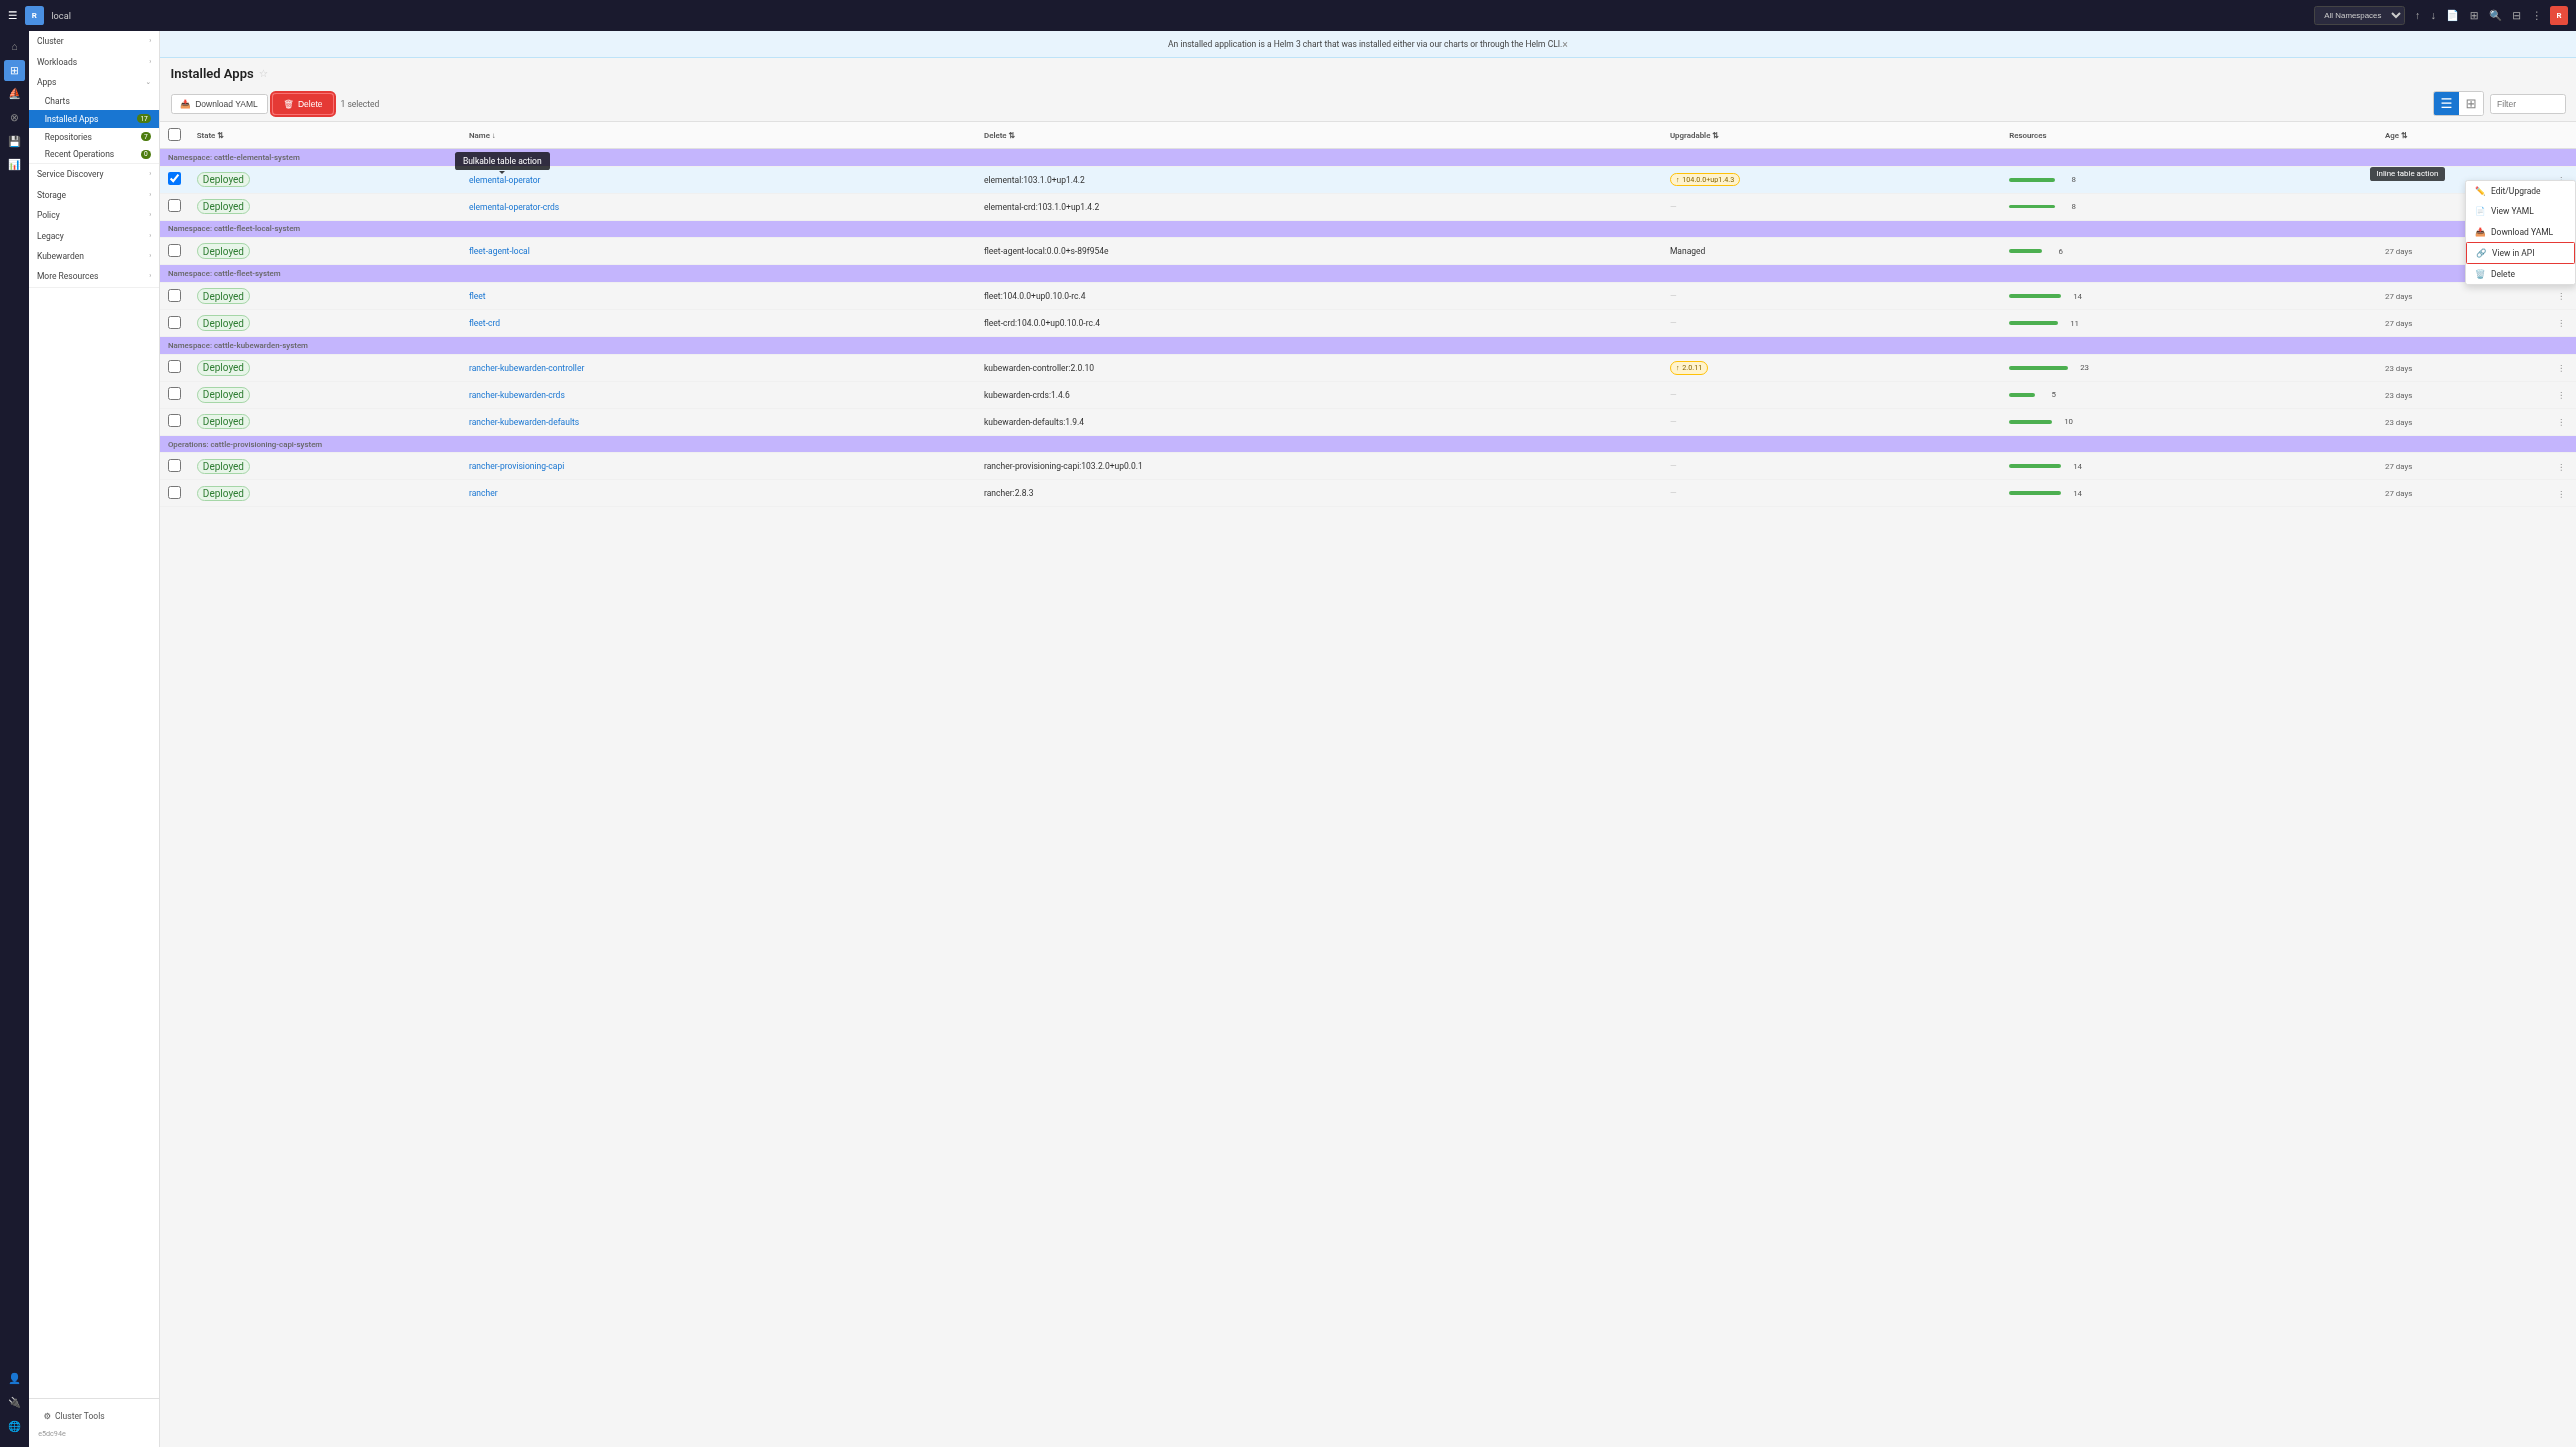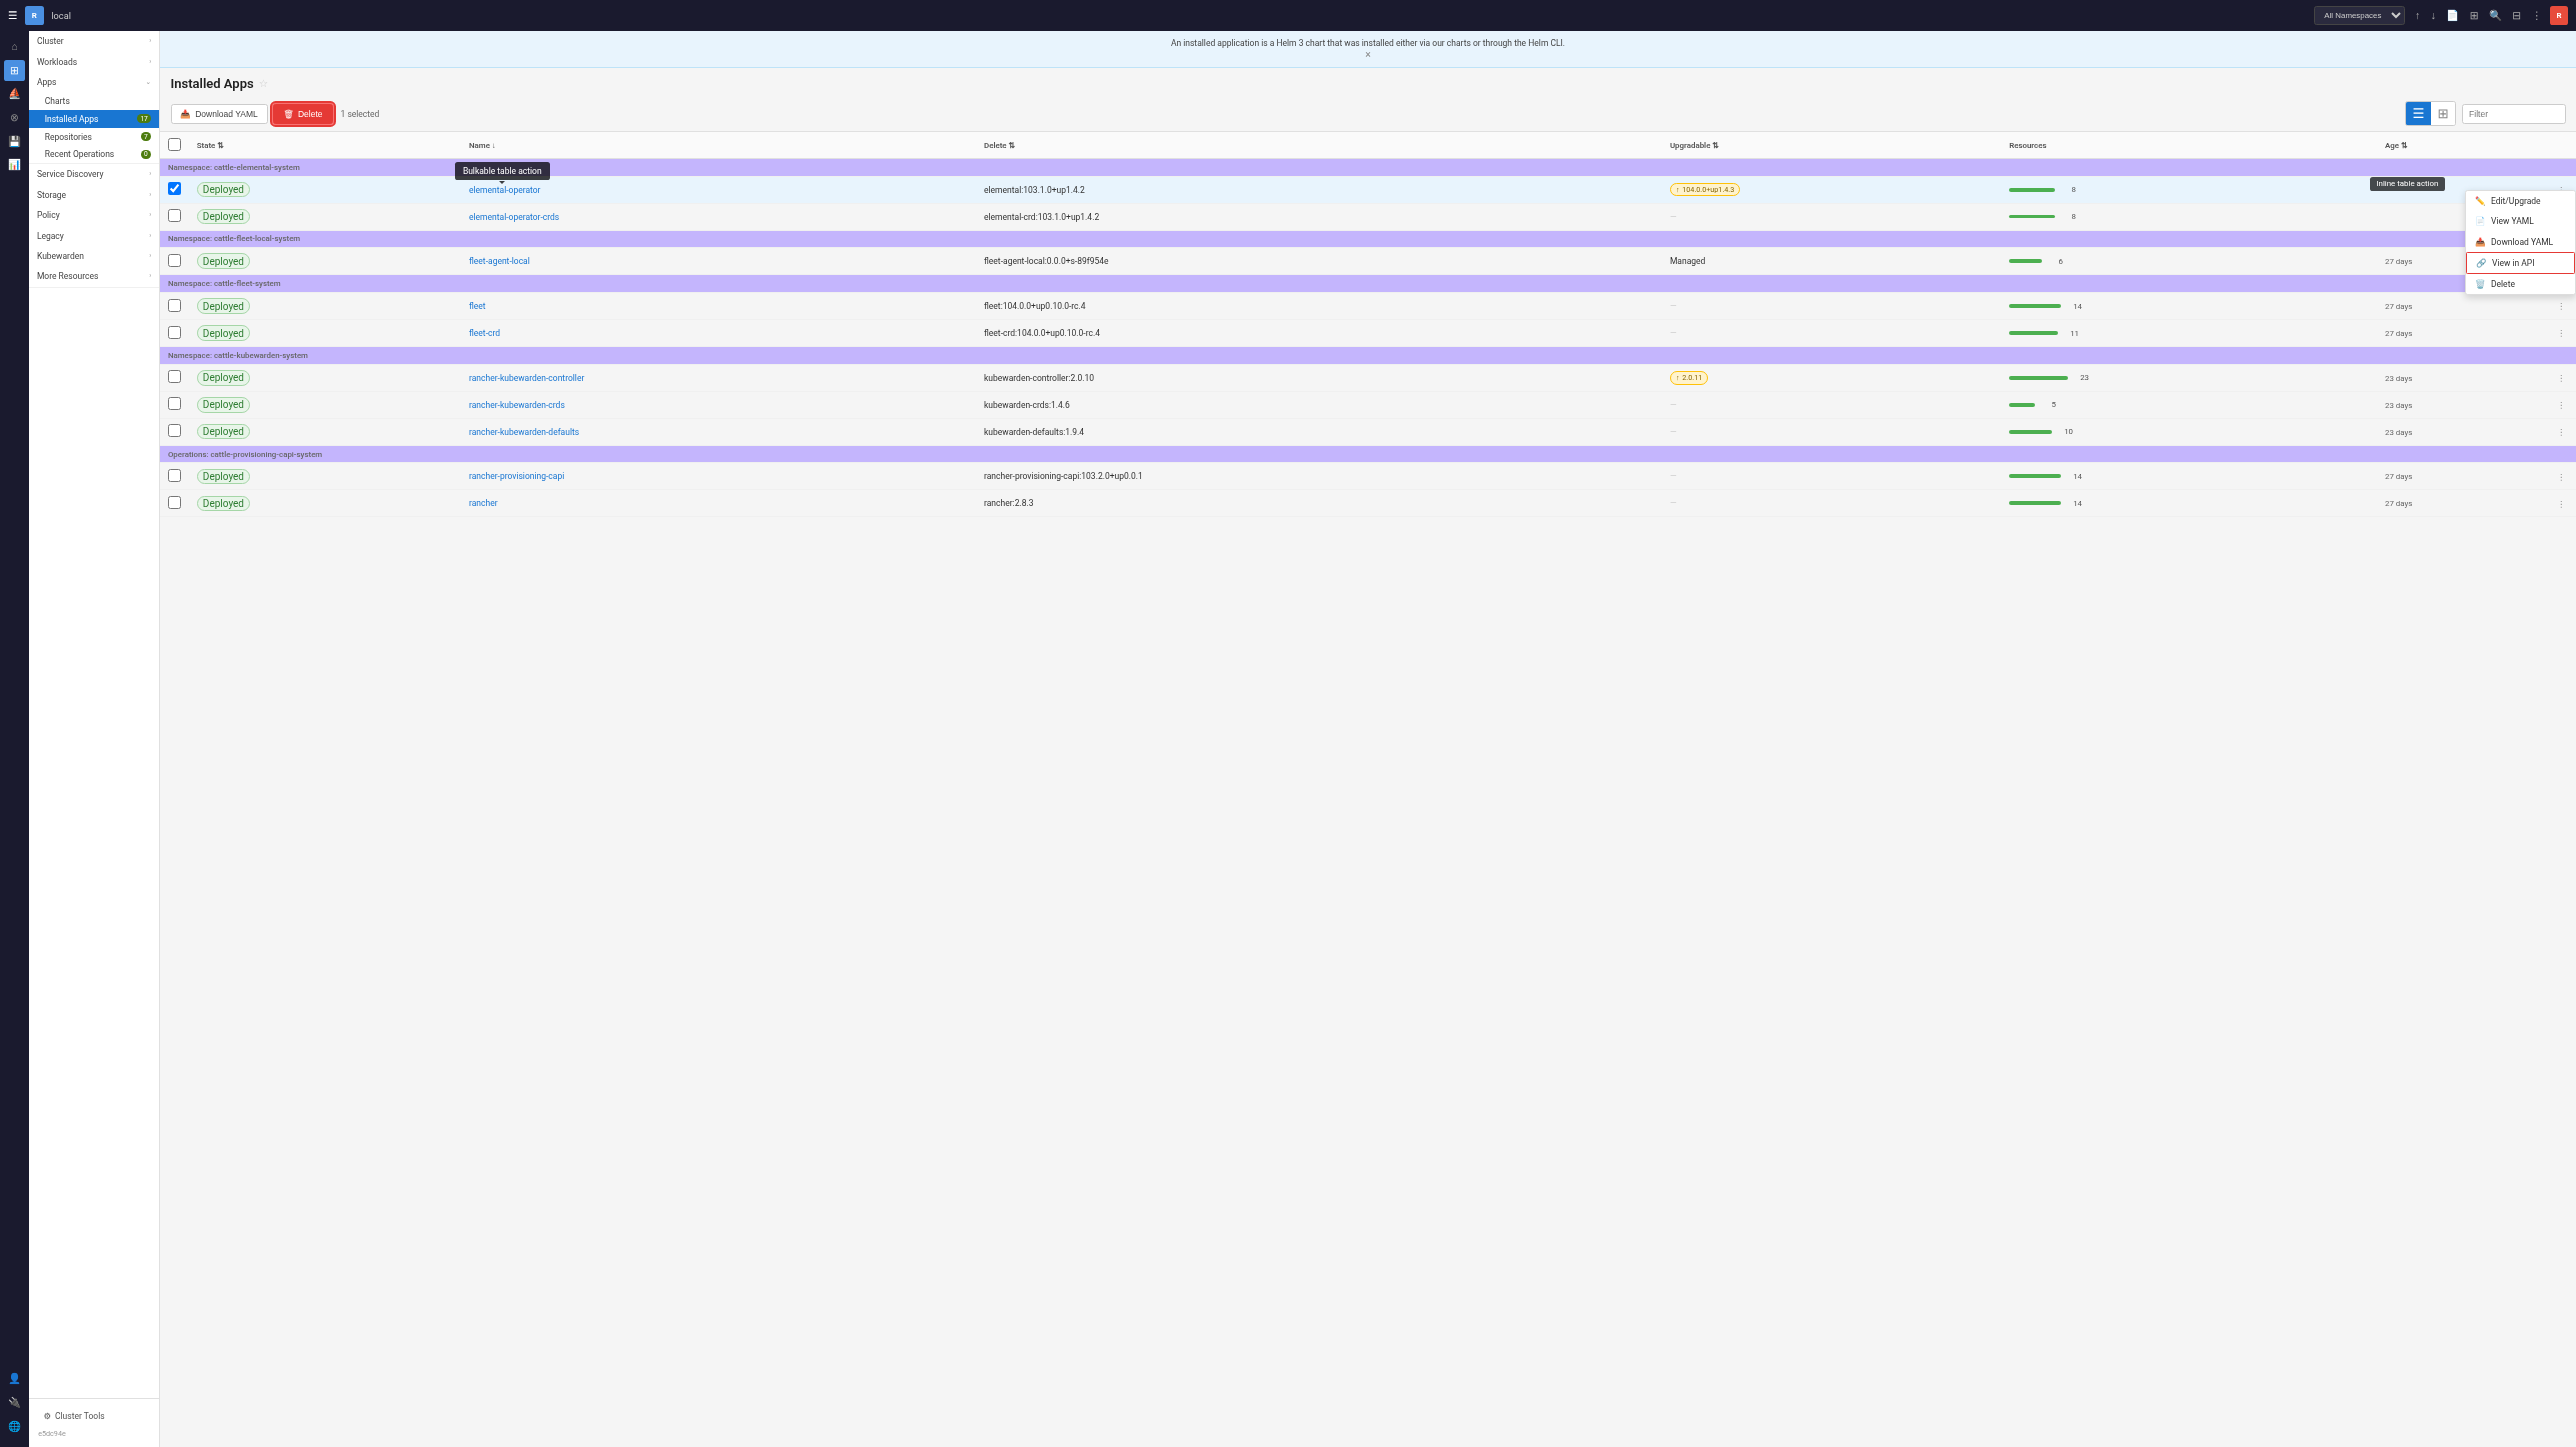--- a/index.html
+++ b/index.html
@@ -35,40 +35,40 @@
     .sidebar-sub-item { display: flex; align-items: center; justify-content: space-between; padding: 3.9px 7.9px 3.9px 15.7px; cursor: pointer; color: #444; font-size: 8.5px; }
     .sidebar-sub-item.active { background: #1976d2; color: #fff; border-radius: 0; }
     .sidebar-bottom { margin-top: auto; padding: 6.6px; border-top: 0.7px solid #e0e0e0; }
     .cluster-tools-btn { display: flex; align-items: center; gap: 3.9px; padding: 5.2px 7.9px; cursor: pointer; color: #555; font-size: 8.5px; border-radius: 2.6px; }
     .version-text { color: #999; font-size: 7.2px; padding: 2.6px; }
 
     
     .content { flex: 1; display: flex; flex-direction: column; overflow: hidden; }
 
     
-    .info-banner { background: #e8f4fd; border-bottom: 0.7px solid #bee3f8; padding: 6.6px 10.5px; display: flex; align-items: center; justify-content: center; flex-shrink: 0; flex-direction: column; }
+    .info-banner { background: #e8f4fd; border-bottom: 0.7px solid #bee3f8; padding: 6.6px 10.5px; display: flex; align-items: center; justify-content: center; flex-shrink: 0; }
     .info-banner-text { color: #444; font-size: 8.5px; }
     .info-banner-close { color: #888; cursor: pointer; font-size: 10.5px; }
 
     
     .page-header { padding: 7.9px 10.5px 5.2px; display: flex; align-items: center; gap: 5.2px; }
     .page-title { font-size: 13px; font-weight: 600; color: #222; }
     .page-title-star { color: #ccc; cursor: pointer; font-size: 10.5px; }
 
     
     .toolbar { display: flex; align-items: center; gap: 5.2px; padding: 5.2px 10.5px; border-bottom: 0.7px solid #e0e0e0; }
     .btn { display: flex; align-items: center; gap: 3.9px; padding: 3.9px 9.2px; border-radius: 2.6px; cursor: pointer; font-size: 8.5px; border: 0.7px solid transparent; font-weight: 500; }
     .btn-outline { background: #fff; border-color: #ccc; color: #444; }
     .btn-danger { background: #e53935; color: #fff; border-color: #e53935; box-shadow: 0 0 0 1.3px #f87171; }
     .selected-text { color: #666; font-size: 8.5px; margin-left: 2.6px; }
     .toolbar-spacer { flex: 1; }
     .view-toggle { display: flex; border: 0.7px solid #ccc; border-radius: 2.6px; overflow: hidden; }
     .view-btn { padding: 3.9px 6.6px; cursor: pointer; background: #fff; border: none; color: #888; }
     .view-btn.active { background: #1976d2; color: #fff; }
-    .filter-input { padding: 3.9px 6.6px; border: 0.7px solid #ccc; border-radius: 2.6px; font-size: 8.5px; width: 104px; }
+    .filter-input { padding: 3.9px 6.6px; border: 0.7px solid #ccc; border-radius: 2.6px; font-size: 8.5px; width: 76px; }
 
     
     .table-container { flex: 1; overflow-y: auto; }
     table { width: 100%; border-collapse: collapse; }
     th { padding: 5.2px 7.9px; text-align: left; font-size: 7.9px; font-weight: 600; color: #555; border-bottom: 1.3px solid #e0e0e0; background: #fafafa; position: sticky; top: 0; z-index: 1; }
     td { padding: 5.2px 7.9px; border-bottom: 0.7px solid #f0f0f0; vertical-align: middle; }
     .namespace-row td { background: #c4b5fd; color: #666; font-size: 7.9px; padding: 3.9px 7.9px; font-weight: 500; }
     .selected-row td { background: #e8f4fd !important; }
     .state-badge { display: inline-block; padding: 1.3px 5.2px; border-radius: 7.9px; font-size: 10px; font-weight: 400; border: 0.7px solid; }
     .state-deployed { background: #e8f5e9; color: #2e7d32; border-color: #a5d6a7; }

